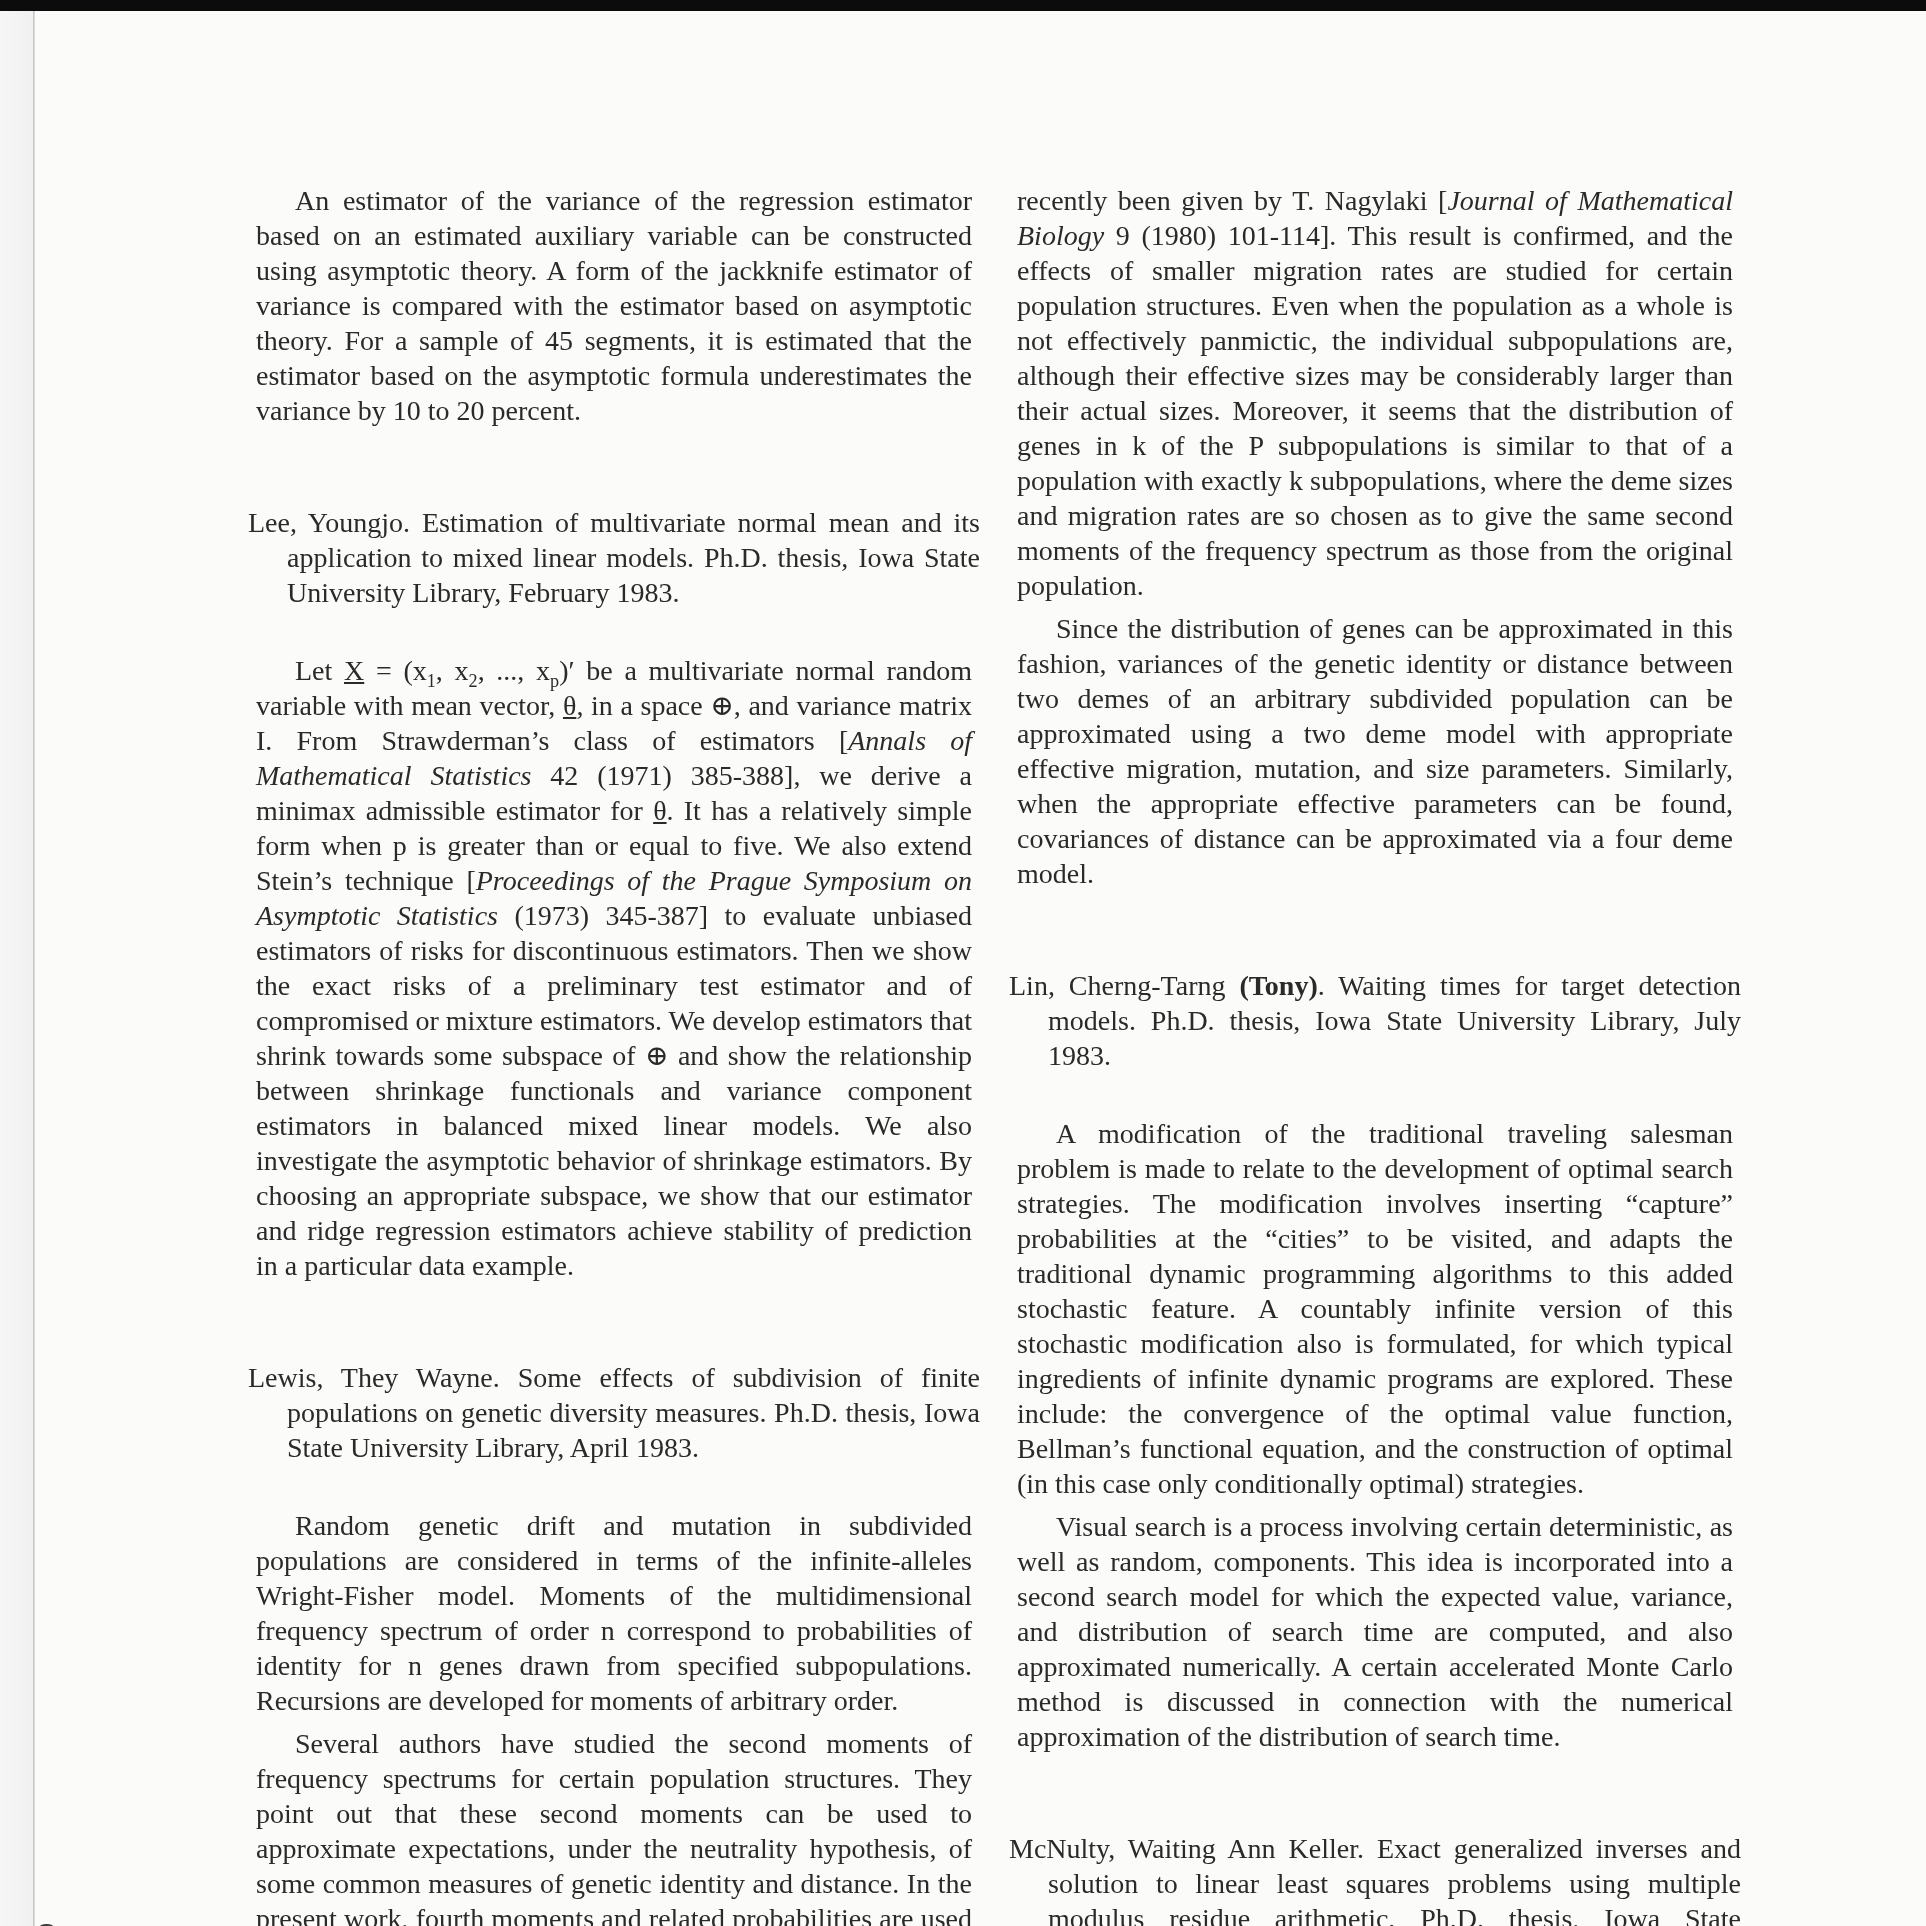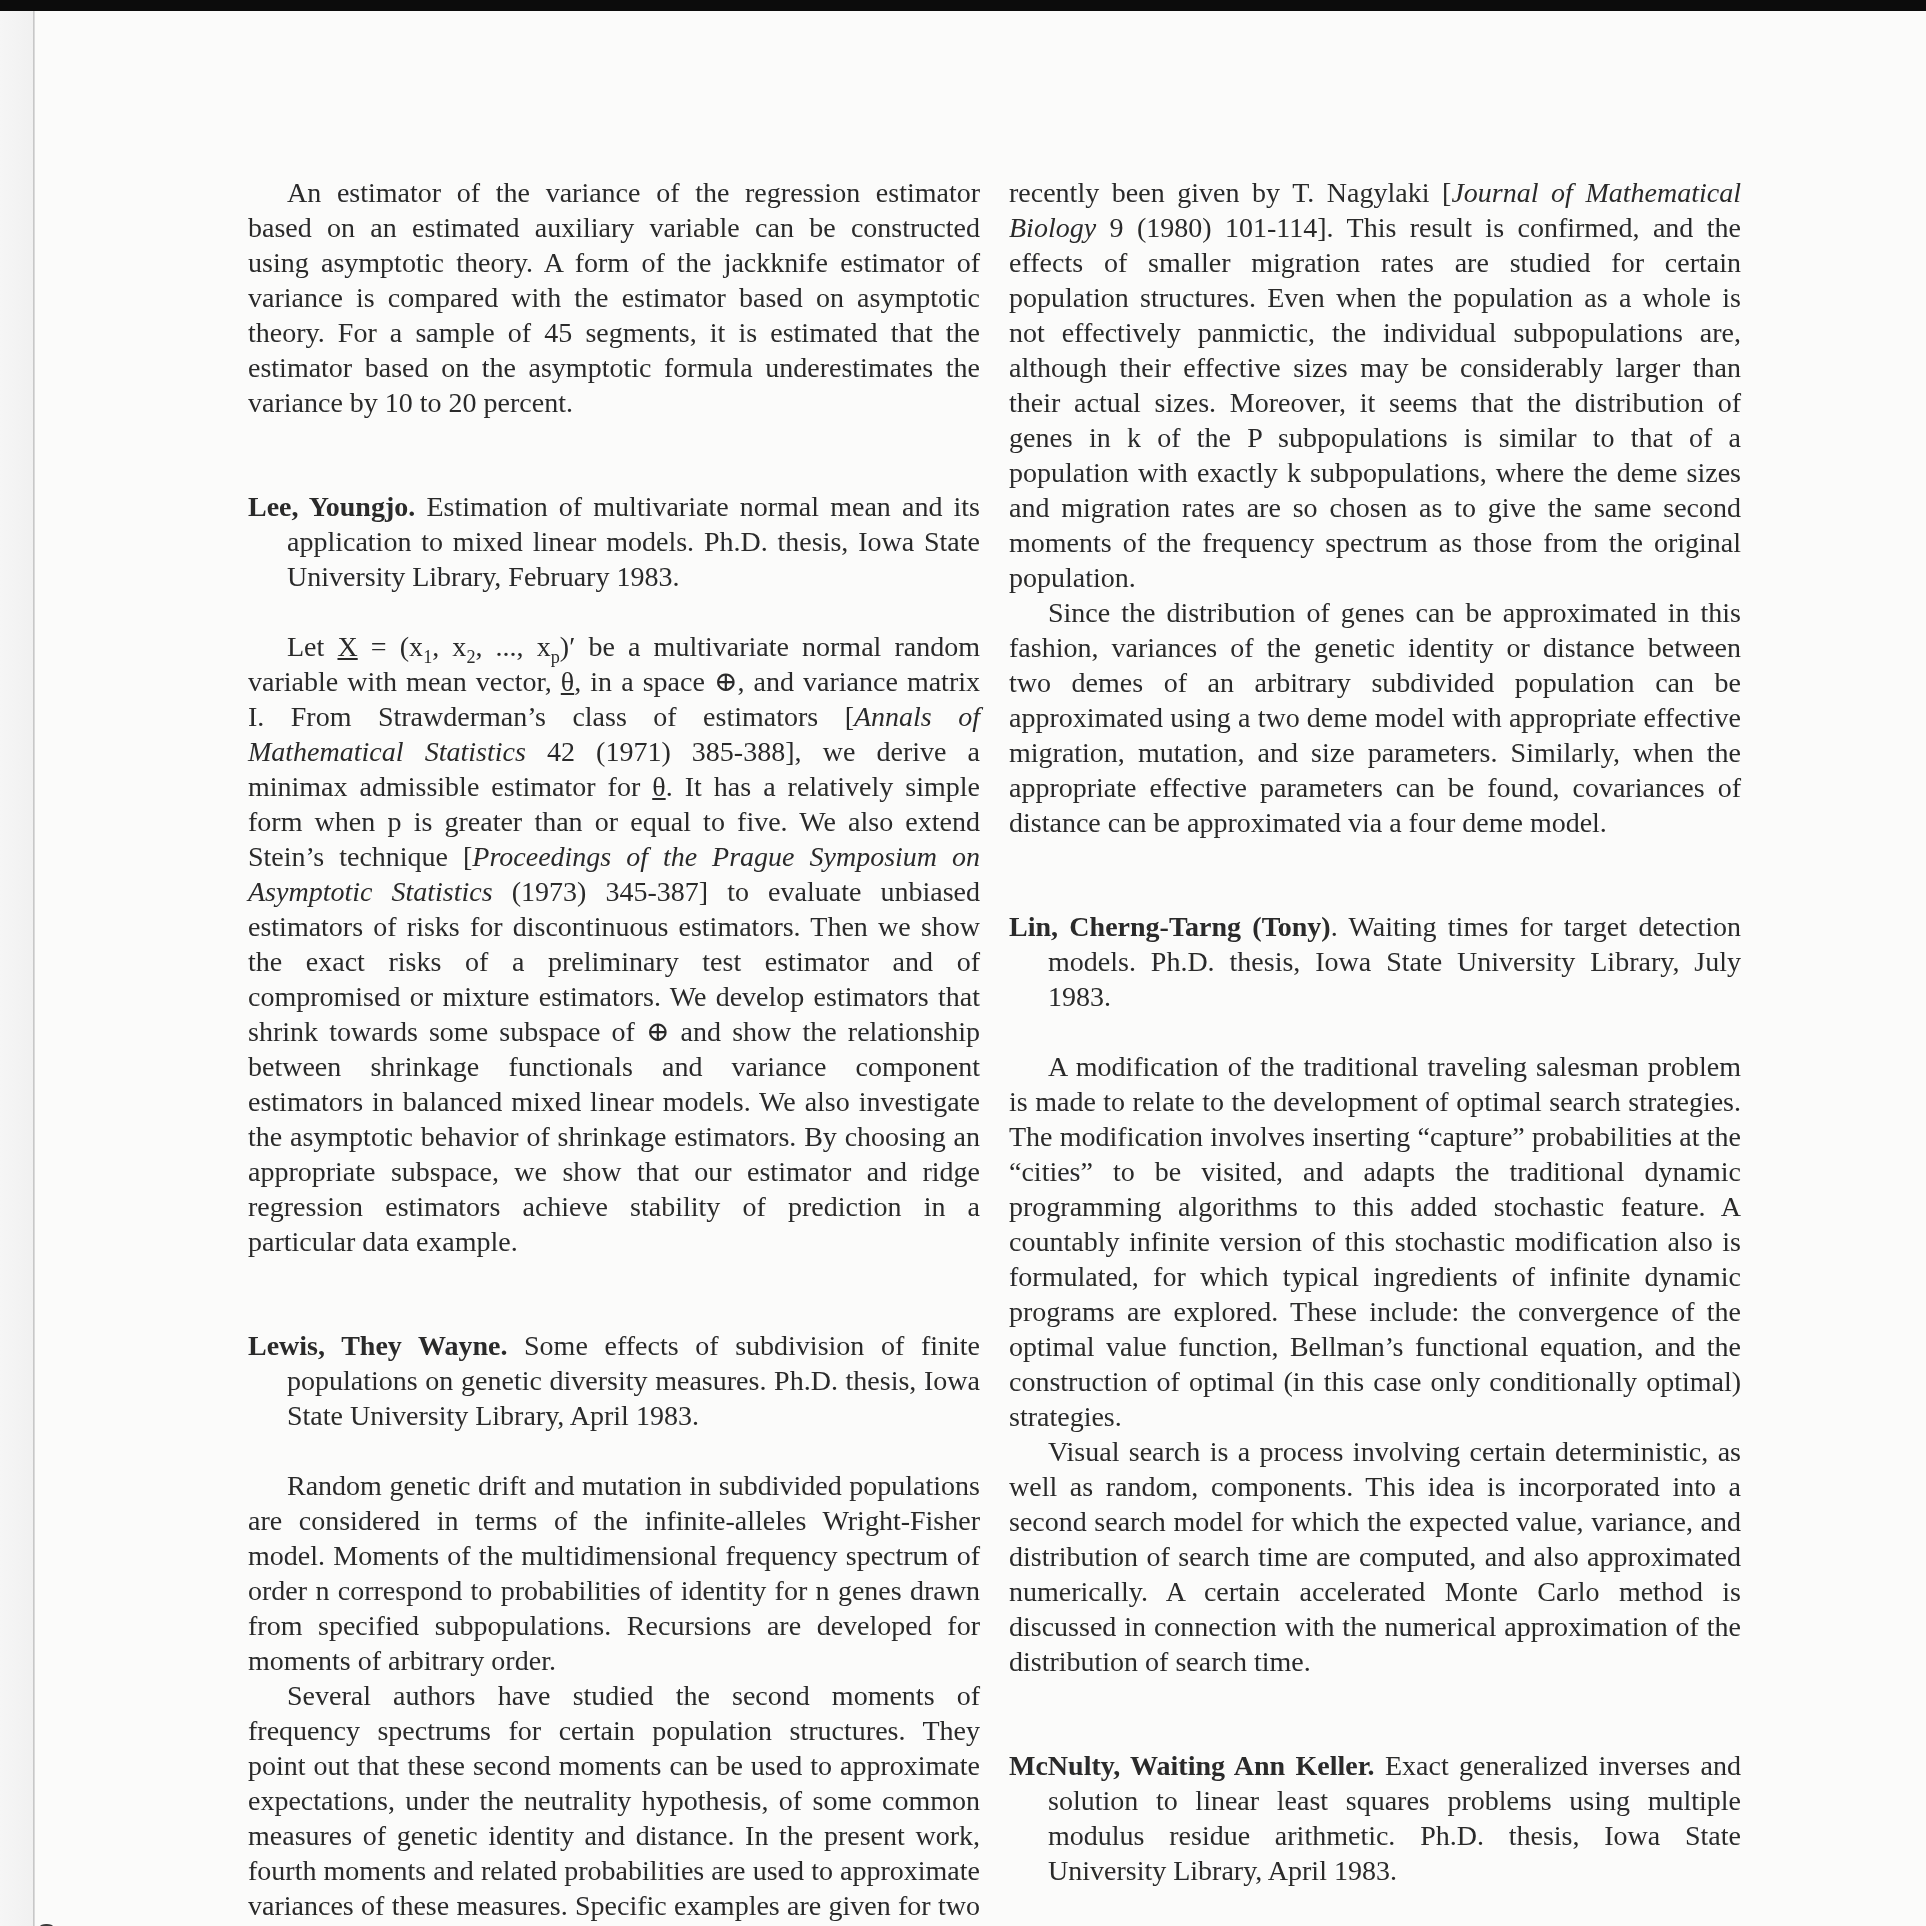--- a/index.html
+++ b/index.html
@@ -14,24 +14,24 @@
     background: linear-gradient(to right, #f6f6f6, #f0f0f0); }
   .gutter-line { position: absolute; left: 33px; top: 10.8px; width: 1.5px; height: 2532px;
     background: linear-gradient(to right, #bdbdbd, #e4e4e4); }
   .staple { position: absolute; width: 13px; height: 5.4px; border-radius: 50%; background: #3c3c3c; }
   .staple.s1 { left: 40px; top: 1924px; }
 
   .column { position: absolute; top: 175px; width: 732px; font-size: 28px; line-height: 35px; }
   .col-left { left: 248px; }
   .col-right { left: 1009px; }
 
-  p { margin: 0; text-align: justify; hyphens: manual; }
+  p { margin: 8px; text-align: justify; hyphens: manual; }
   .para { text-indent: 39px; }
   .entry-head { padding-left: 39px; text-indent: -39px; text-align: justify; margin: 0; }
-  .author { font-weight: bold; }
+  .author { font-weight: normal; }
   .gap-big { height: 69px; }
   .gap-mid { height: 69px; }
   .gap-small { height: 35px; }
   i { font-style: italic; }
   .u { text-decoration: underline; }
   sub { font-size: 0.65em; line-height: 0; }
 </style>
 </head>
 <body>
 

